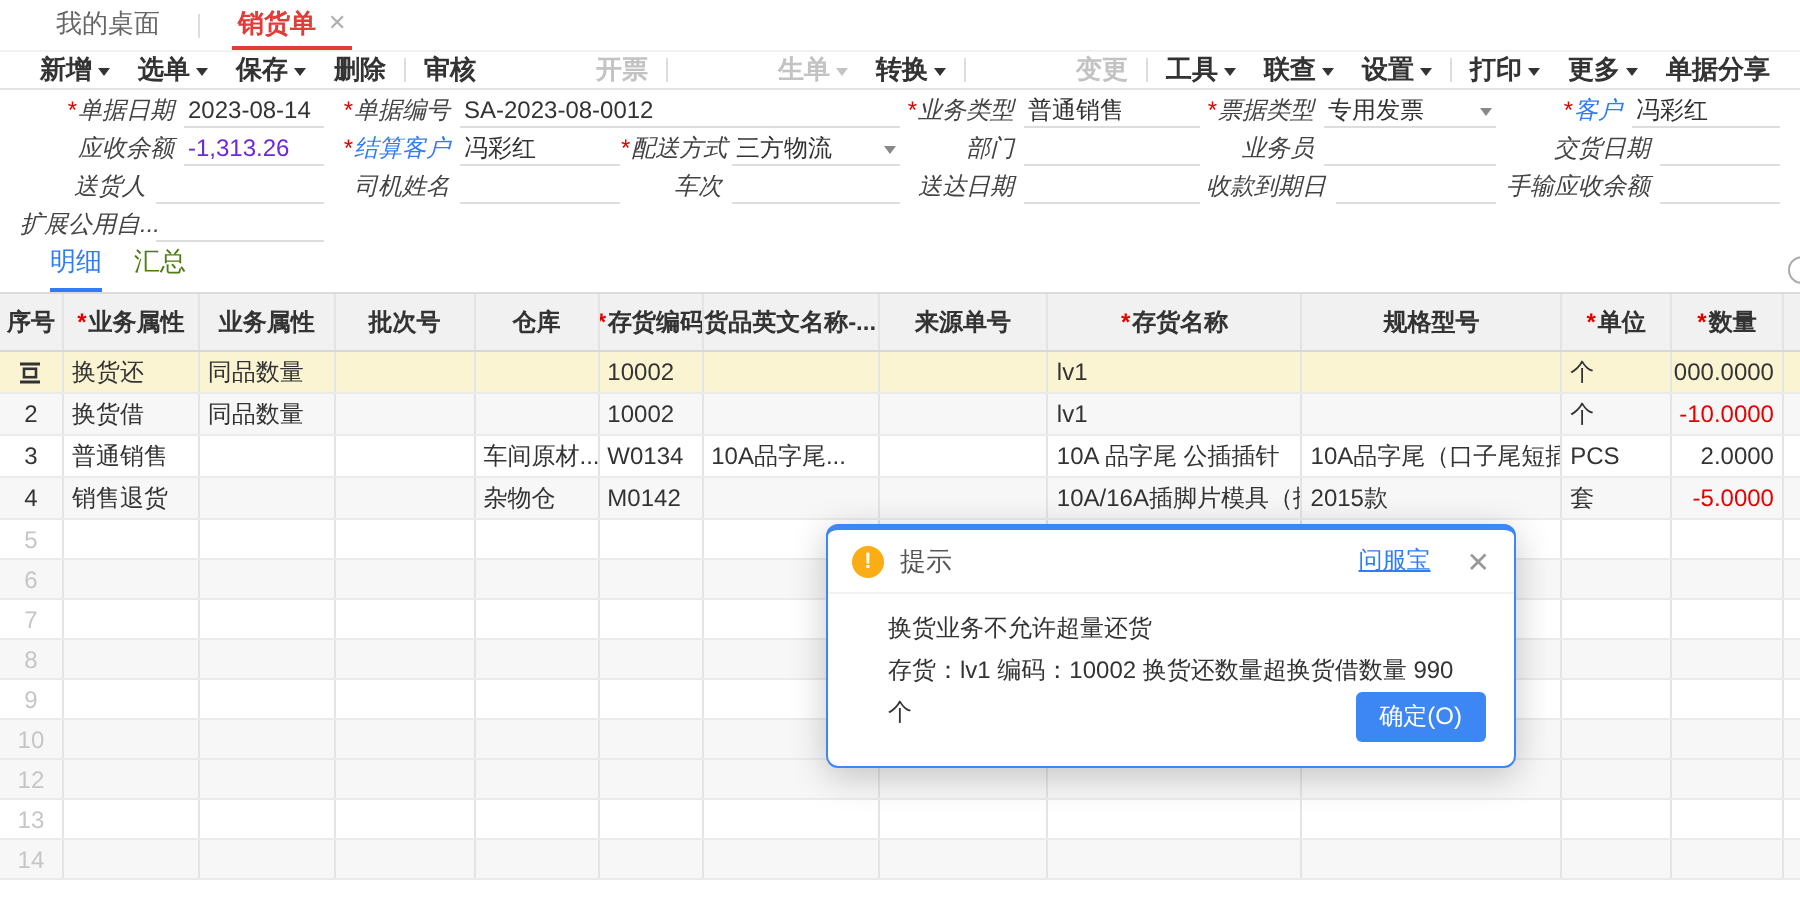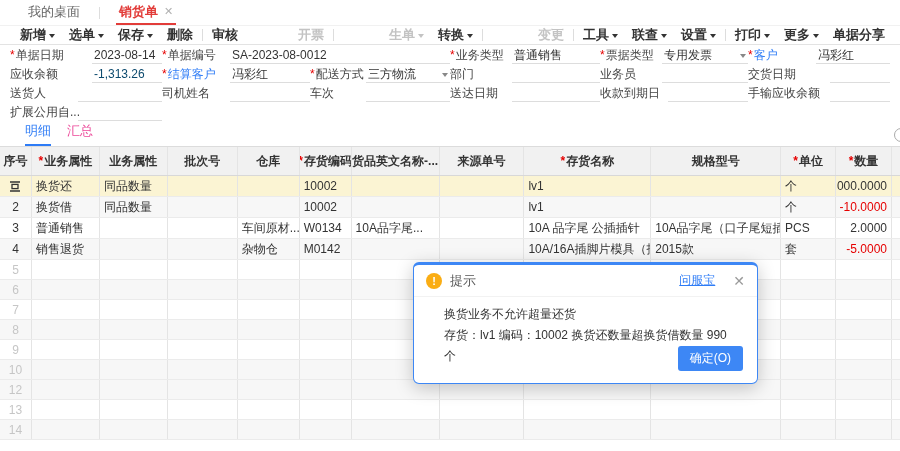--- a/index.html
+++ b/index.html
@@ -16,33 +16,33 @@
   
   .toolbar { height:19px; display:flex; align-items:center; padding-left:13px; border-bottom:1px solid #e3e3e3; background:#fff; }
   .titem { font-size:13px; font-weight:600; color:#333; padding:0 7px; display:flex; align-items:center; gap:3px; cursor:pointer; white-space:nowrap; }
   .titem.disabled { color:#c3c3c3; cursor:default;margin-left:46px; }
   .tsep { width:1px; height:12px; background:#ddd; margin:0 2px; }
   .caret { width:0; height:0; border-left:3.5px solid transparent; border-right:3.5px solid transparent; border-top:4px solid currentColor; margin-top:2px; }
 
   
   .formgrid { display:grid; grid-template-columns:152px 148px 140px 150px 148px 1fr; grid-auto-rows:19px; padding:1px 10px 0 10px; height:77px; }
   .field { display:flex; align-items:center; height:19px; font-size:12px; overflow:hidden; }
-  .flabel { color:#444; padding-right:5px; white-space:nowrap; flex:none; }
+  .flabel { text-align:right; color:#444; padding-right:5px; white-space:nowrap; flex:none;font-style:italic; }
   .req::before { content:"*"; color:#e60000; margin-right:1px; }
   .blue { color:#2e7cf6; }
   .fvalue { flex:1; border-bottom:1px solid #ddd; height:17px; line-height:16px; color:#333; display:flex; justify-content:space-between; align-items:center; padding:0 2px; white-space:nowrap; overflow:hidden; cursor:text; }
   .fvalue .caret { color:#888; flex:none; }
-  .red-val { color:#0c4a6e; }
+  .red-val { color:#6d28d9; }
   .g-span2 { grid-column:span 2; }
   .c1 .flabel { width:82px; } .c2 .flabel { width:68px; } .c3 .flabel { width:56px; }
   .c4 .flabel { width:62px; } .c5 .flabel { width:62px; } .c6 .flabel { width:68px; }
 
   
   .subtabs { height:24px; display:flex; align-items:flex-end; gap:16px; padding:0 0 0 25px; position:relative; }
-  .subtab { font-size:13px; color:#ec4899; padding-bottom:4px; border-bottom:2px solid transparent; cursor:pointer; }
+  .subtab { font-size:13px; color:#4d7c0f; padding-bottom:4px; border-bottom:2px solid transparent; cursor:pointer; }
   .subtab.active { color:#2e7cf6; border-bottom-color:#2e7cf6; }
   .edge-circle { position:absolute; right:-8px; top:6px; width:14px; height:14px; border:1px solid #aaa; border-radius:50%; background:#fff; cursor:pointer; }
 
   
   .grid { width:100%; font-size:12px; }
   .trow { display:flex; border-bottom:1px solid #ebebeb; height:21px; background:#fff; }
   .trow.thead { background:#f1f1f1; border-top:1px solid #dcdcdc; border-bottom:1px solid #d8d8d8; height:30px; font-weight:700; }
   .trow.alt { background:#f7f7f7; }
   .trow.sel { background:#fbf4d3; }
   .trow.erow { height:20px; }

